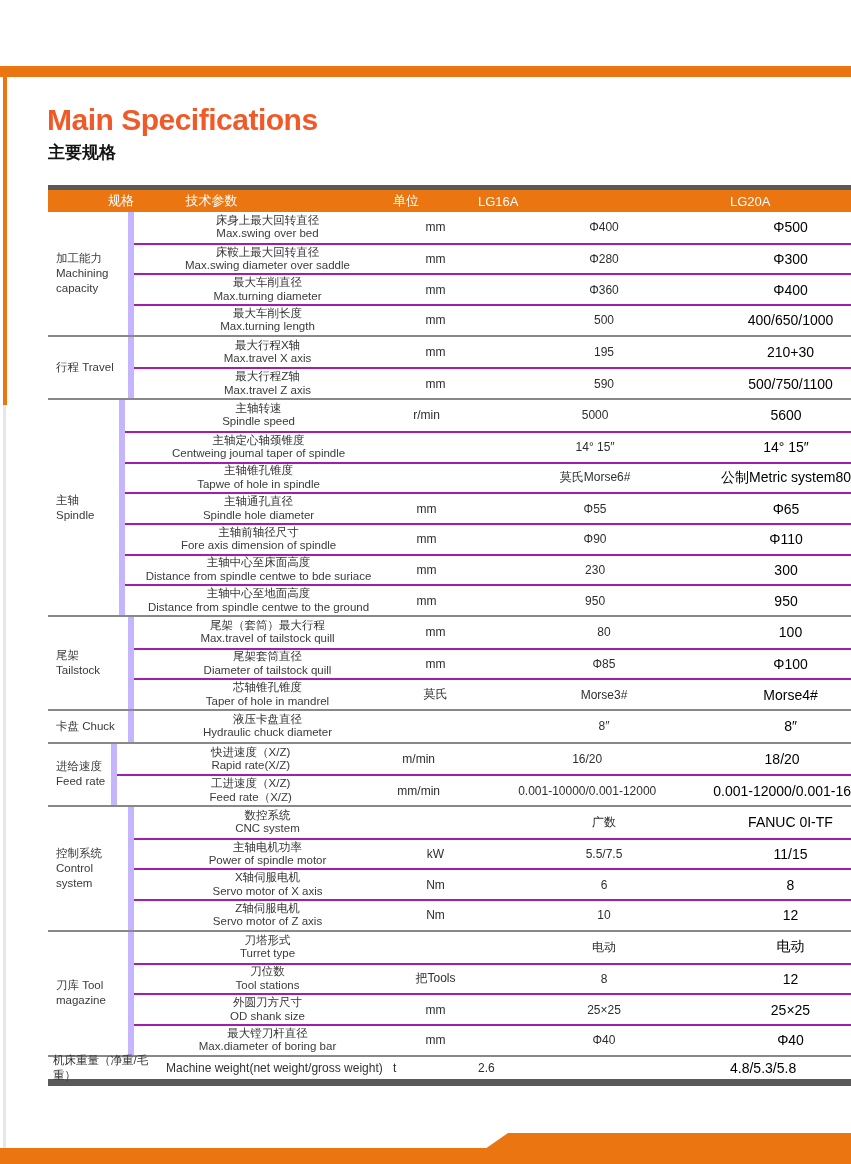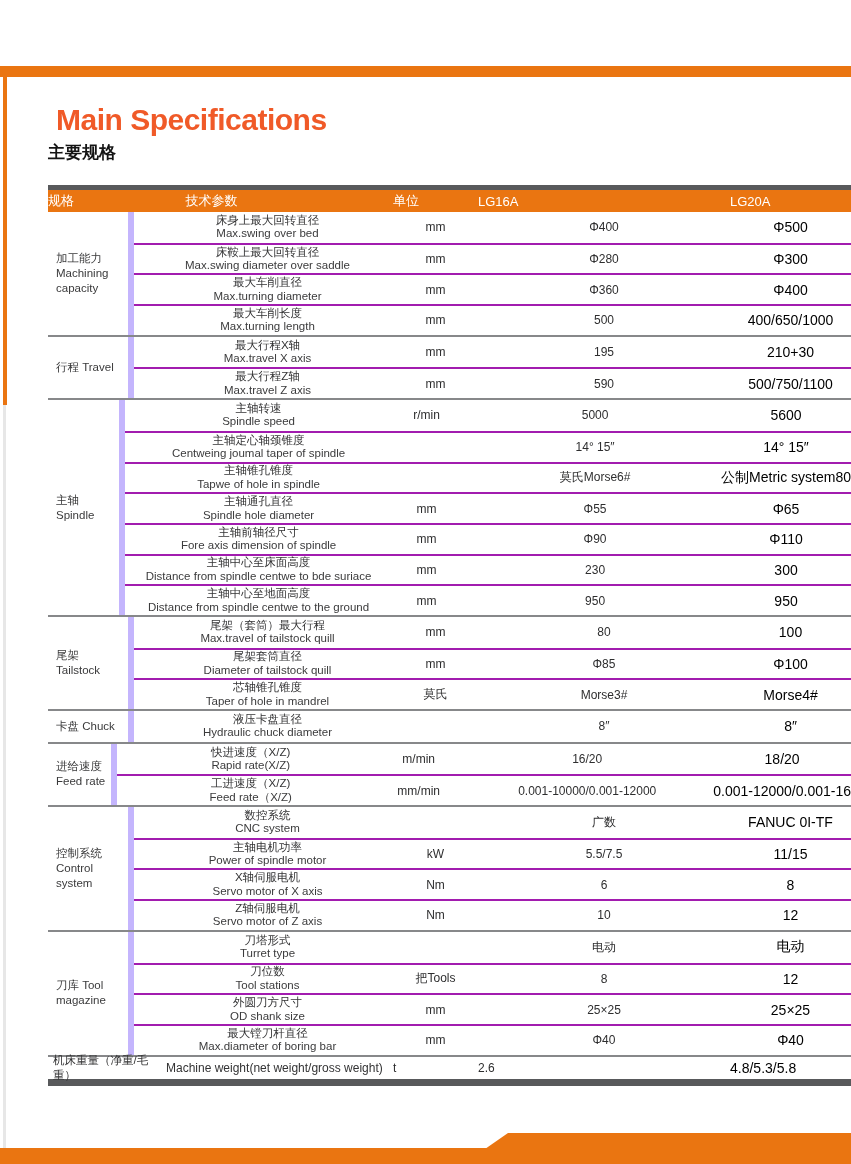--- a/index.html
+++ b/index.html
@@ -6,28 +6,28 @@
   #page{position:relative;width:851px;height:1164px;background:#ffffff;overflow:hidden;
         font-family:"Liberation Sans","DejaVu Sans",sans-serif;color:#2e2e2f;}
   
   .topbar{position:absolute;left:0;top:66px;width:851px;height:11px;background:#ea7511;}
   .leftbar-orange{position:absolute;left:3px;top:77px;width:4px;height:328px;background:#ea7511;}
   .leftbar-gray{position:absolute;left:3px;top:405px;width:3px;height:743px;background:#e7e7e7;}
   .bottomband{position:absolute;left:0;top:1148px;width:851px;height:16px;background:#ea7511;}
   .bottomblock{position:absolute;left:485px;top:1133px;width:366px;height:16px;background:#ea7511;
                clip-path:polygon(23px 0,100% 0,100% 100%,0 100%);}
   
-  .title{position:absolute;left:56px;top:103px;font-size:30px;font-weight:bold;
+  .title{position:absolute;left:47px;top:103px;font-size:30px;font-weight:bold;
          letter-spacing:-0.5px;color:#f05a28;}
   .subtitle{position:absolute;left:48px;top:141px;font-size:17px;font-weight:bold;color:#141414;}
   
   .tablewrap{position:absolute;left:48px;top:185px;width:803px;overflow:hidden;}
   .darkstrip{height:5px;background:#58595b;}
   .thead{display:flex;align-items:center;height:22px;background:#ea7511;color:#ffffff;font-size:13px;}
-  .h-spec{width:86px;text-align:left;}
+  .h-spec{width:86px;text-align:right;}
   .h-param{width:155px;text-align:center;}
   .h-sp{width:104px;}
   .h-unit{width:85px;text-align:left;}
   .h-v1{width:252px;text-align:left;}
   .h-v2{flex:1;text-align:left;}
   .group{display:flex;border-bottom:2px solid #87888a;}
   .g-label{width:86px;box-sizing:border-box;border-right:6px solid #c4b5fd;
            display:flex;align-items:center;padding-left:8px;padding-right:2px;
            font-size:11.5px;line-height:15px;color:#3a3a3b;}
   .g-rows{flex:1;display:flex;flex-direction:column;text-align:center;}

